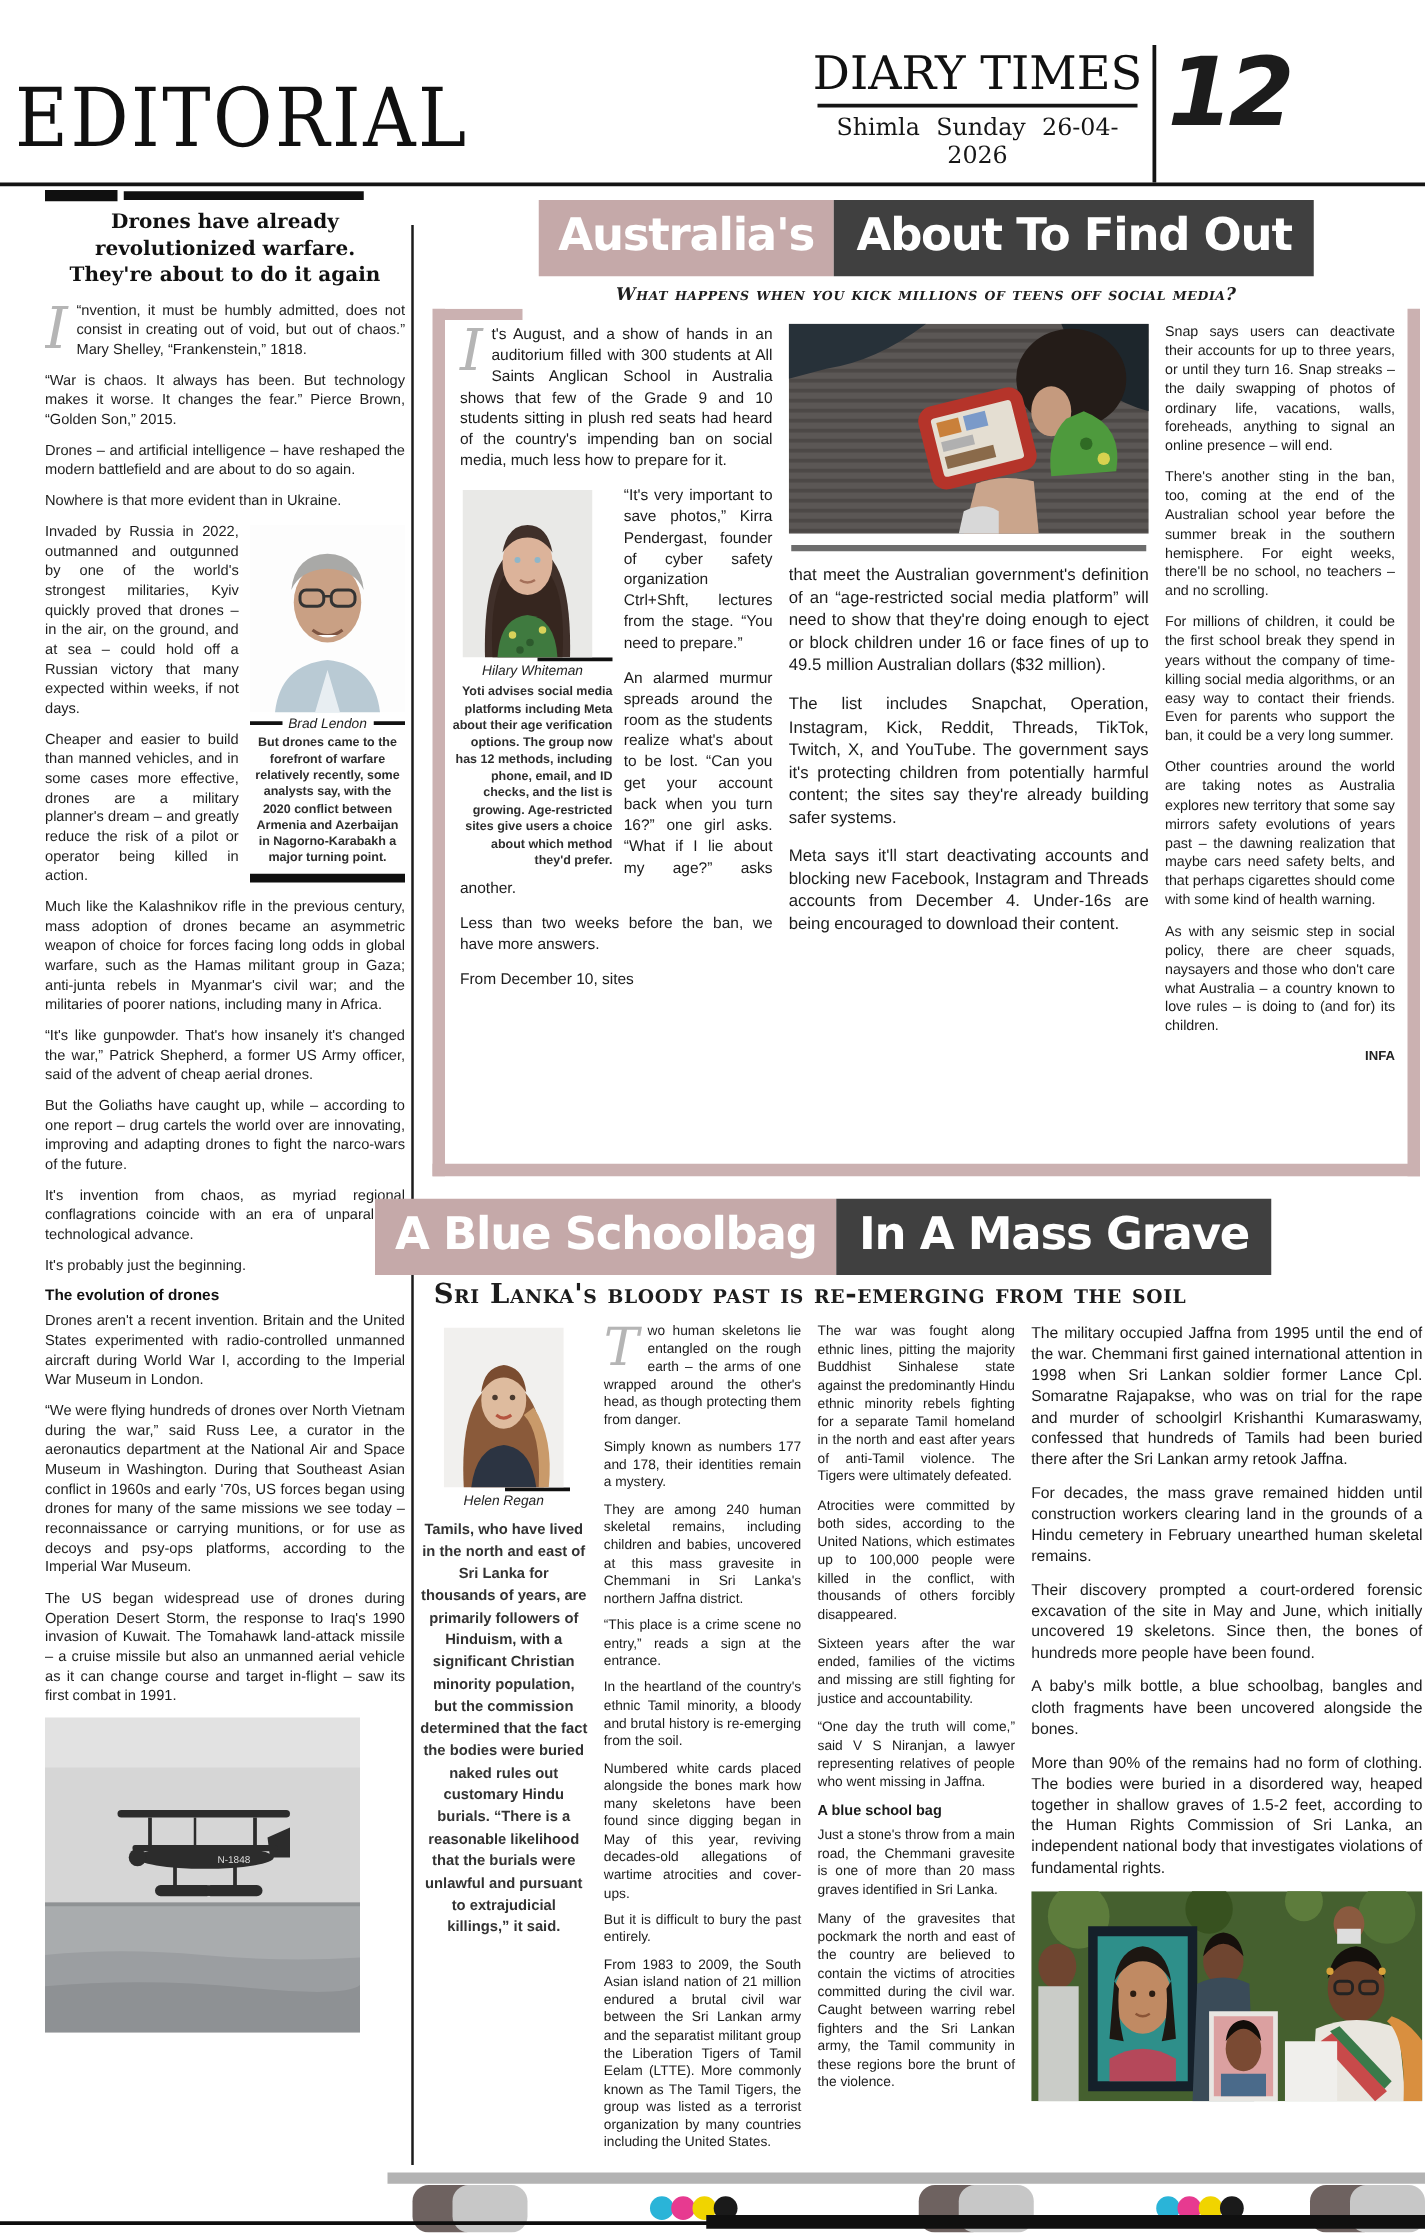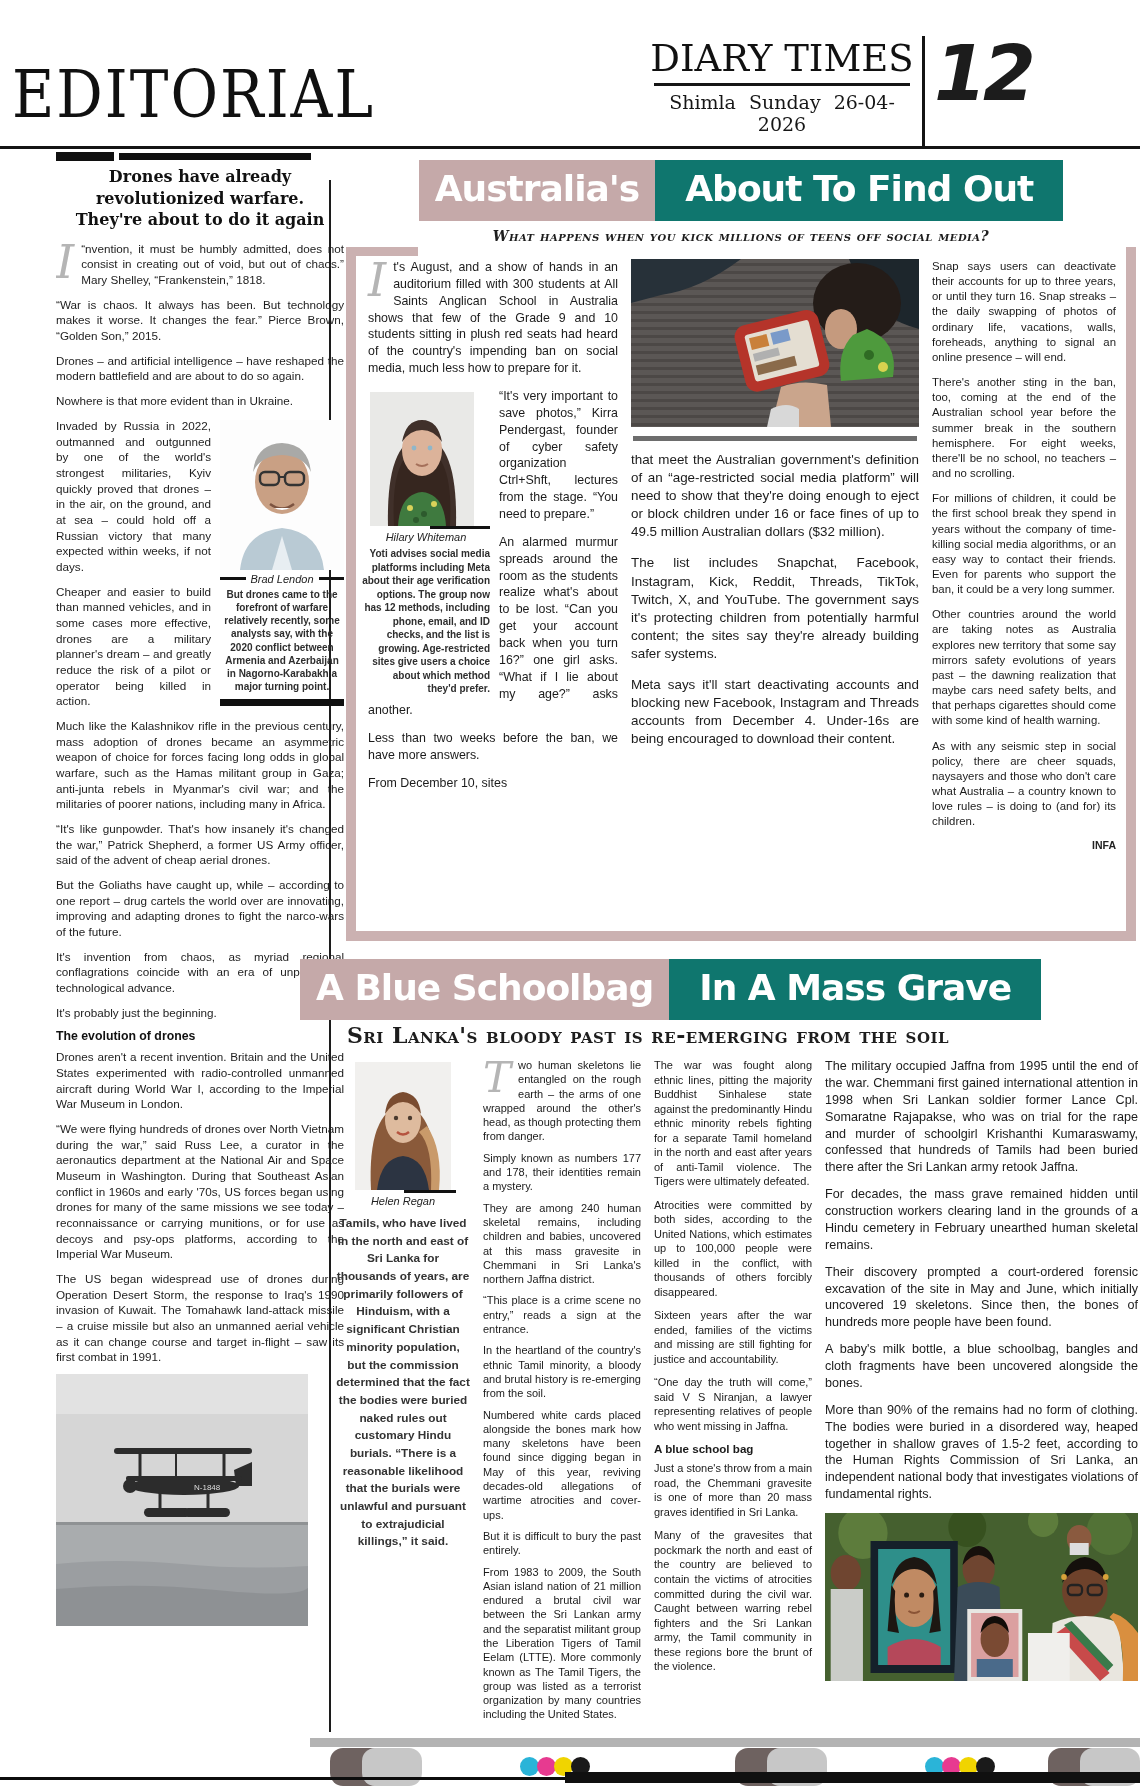--- a/index.html
+++ b/index.html
@@ -24,42 +24,42 @@
   
   p { text-align:justify; }
   .dropcap { float:left; font-family:"DejaVu Serif","Liberation Serif",serif; font-style:italic;
              font-size:46px; line-height:.8; color:#b5b5b5; margin:3px 7px 0 0; }
   .inset-name { font-style:italic; font-size:11px; color:#222; text-align:center; white-space:nowrap; }
   .inset-cap { font-weight:bold; color:#2e2e2e; }
   .nbar { flex:1; height:3px; background:#111; }
   .name-row { display:flex; align-items:center; gap:5px; margin-top:3px; }
 
   
-  .drone-col { position:absolute; left:36px; top:152px; width:288px; height:1620px; overflow:hidden;margin-left:20px; }
+  .drone-col { position:absolute; left:36px; top:152px; width:288px; height:1620px; overflow:hidden; }
   .topbars { display:flex; gap:5px; margin-bottom:5px; }
   .topbars .b1 { width:58px; height:9px; background:#101010; }
   .topbars .b2 { width:192px; height:7px; background:#101010; margin-top:1px; }
   .d-title { font-family:"DejaVu Serif","Liberation Serif",serif; font-size:16px; font-weight:bold;
              text-align:center; line-height:1.35; color:#111; margin:4px 0 10px; }
   .drone-col p { font-size:11.7px; line-height:1.34; color:#1d1d1d; margin-bottom:9px; }
   .d-sub { font-size:12.3px; font-weight:bold; color:#111; margin:2px 0 6px; }
   .inset.brad { float:right; width:124px; margin:2px 0 6px 9px; }
   .inset.brad svg { display:block; width:124px; height:150px; }
   .inset.brad .inset-cap { font-size:10px; line-height:1.32; text-align:center; margin-top:3px; }
   .brad-bottom { height:7px; background:#0f0f0f; margin-top:6px; }
   .seaplane { width:304px; margin:4px auto 0; }
   .seaplane svg { display:block; width:252px; height:252px; }
 
   
   .aus { position:absolute; left:346px; top:160px; width:790px; }
   .headline { text-align:center; white-space:nowrap; }
   .hl { font-family:"DejaVu Sans",sans-serif; font-weight:bold; font-size:36px; color:#fff;
         display:inline-block; letter-spacing:-1px; line-height:1; }
   .hl-pink { background:#c5a9a9; padding:11px 16px 14px; }
-  .hl-black { background:#0f766e; padding:11px 30px 14px; }
+  .hl-black { background:#404040; padding:11px 18px 14px; }
   .subhead { font-family:"DejaVu Serif","Liberation Serif",serif; font-variant:small-caps; font-weight:bold;
              text-align:center; color:#1d1d1d; }
   .aus .subhead { font-size:14px; letter-spacing:.5px; margin-top:7px;font-style:italic; }
   .aus-box { position:relative; margin-top:3px; height:694px; overflow:hidden;
              border-left:10px solid #cbb1b1; border-right:10px solid #cbb1b1; border-bottom:10px solid #cbb1b1;
              padding:12px 10px 6px 12px; display:flex; gap:13px; }
   .aus-box::before { content:""; position:absolute; left:0; top:0; width:62px; height:9px; background:#cbb1b1; }
   .aus-c1 { flex:0 0 250px; }
   .aus-c1 p { font-size:12.4px; line-height:1.36; margin-bottom:11px; }
   .inset.hilary { float:left; width:128px; margin:4px 9px 4px -6px; }
@@ -264,21 +264,21 @@
               <rect x="122" y="88" width="26" height="8" fill="#b0b0b0"></rect>
               <rect x="122" y="100" width="40" height="10" fill="#8a6a4a"></rect>
             </g>
             <path d="M150 128 Q170 120 196 126 L200 168 L140 168 Z" fill="#caa58c"></path>
             <path d="M140 150 Q156 142 168 150 L168 168 L136 168 Z" fill="#d8d8d8"></path>
           </svg>
         </div>
         <div class="thickrule"></div>
         <div>
             <p>that meet the Australian government's definition of an “age-restricted social media platform” will need to show that they're doing enough to eject or block children under 16 or face fines of up to 49.5 million Australian dollars ($32 million).</p>
-            <p>The list includes Snapchat, Facebook, Instagram, Kick, Reddit, Threads, TikTok, Twitch, X, and YouTube. The government says it's protecting children from potentially harmful content; the sites say they're already building safer systems.</p>
+            <p>The list includes Snapchat, Operation, Instagram, Kick, Reddit, Threads, TikTok, Twitch, X, and YouTube. The government says it's protecting children from potentially harmful content; the sites say they're already building safer systems.</p>
             <p>Meta says it'll start deactivating accounts and blocking new Facebook, Instagram and Threads accounts from December 4. Under-16s are being encouraged to download their content.</p>
           </div>
       </div>
 
       <div class="aus-c3">
         <div>
             <p>Snap says users can deactivate their accounts for up to three years, or until they turn 16. Snap streaks – the daily swapping of photos of ordinary life, vacations, walls, foreheads, anything to signal an online presence – will end.</p>
             <p>There's another sting in the ban, too, coming at the end of the Australian school year before the summer break in the southern hemisphere. For eight weeks, there'll be no school, no teachers – and no scrolling.</p>
             <p>For millions of children, it could be the first school break they spend in years without the company of time-killing social media algorithms, or an easy way to contact their friends. Even for parents who support the ban, it could be a very long summer.</p>
             <p>Other countries around the world are taking notes as Australia explores new territory that some say mirrors safety evolutions of years past – the dawning realization that maybe cars need safety belts, and that perhaps cigarettes should come with some kind of health warning.</p>

